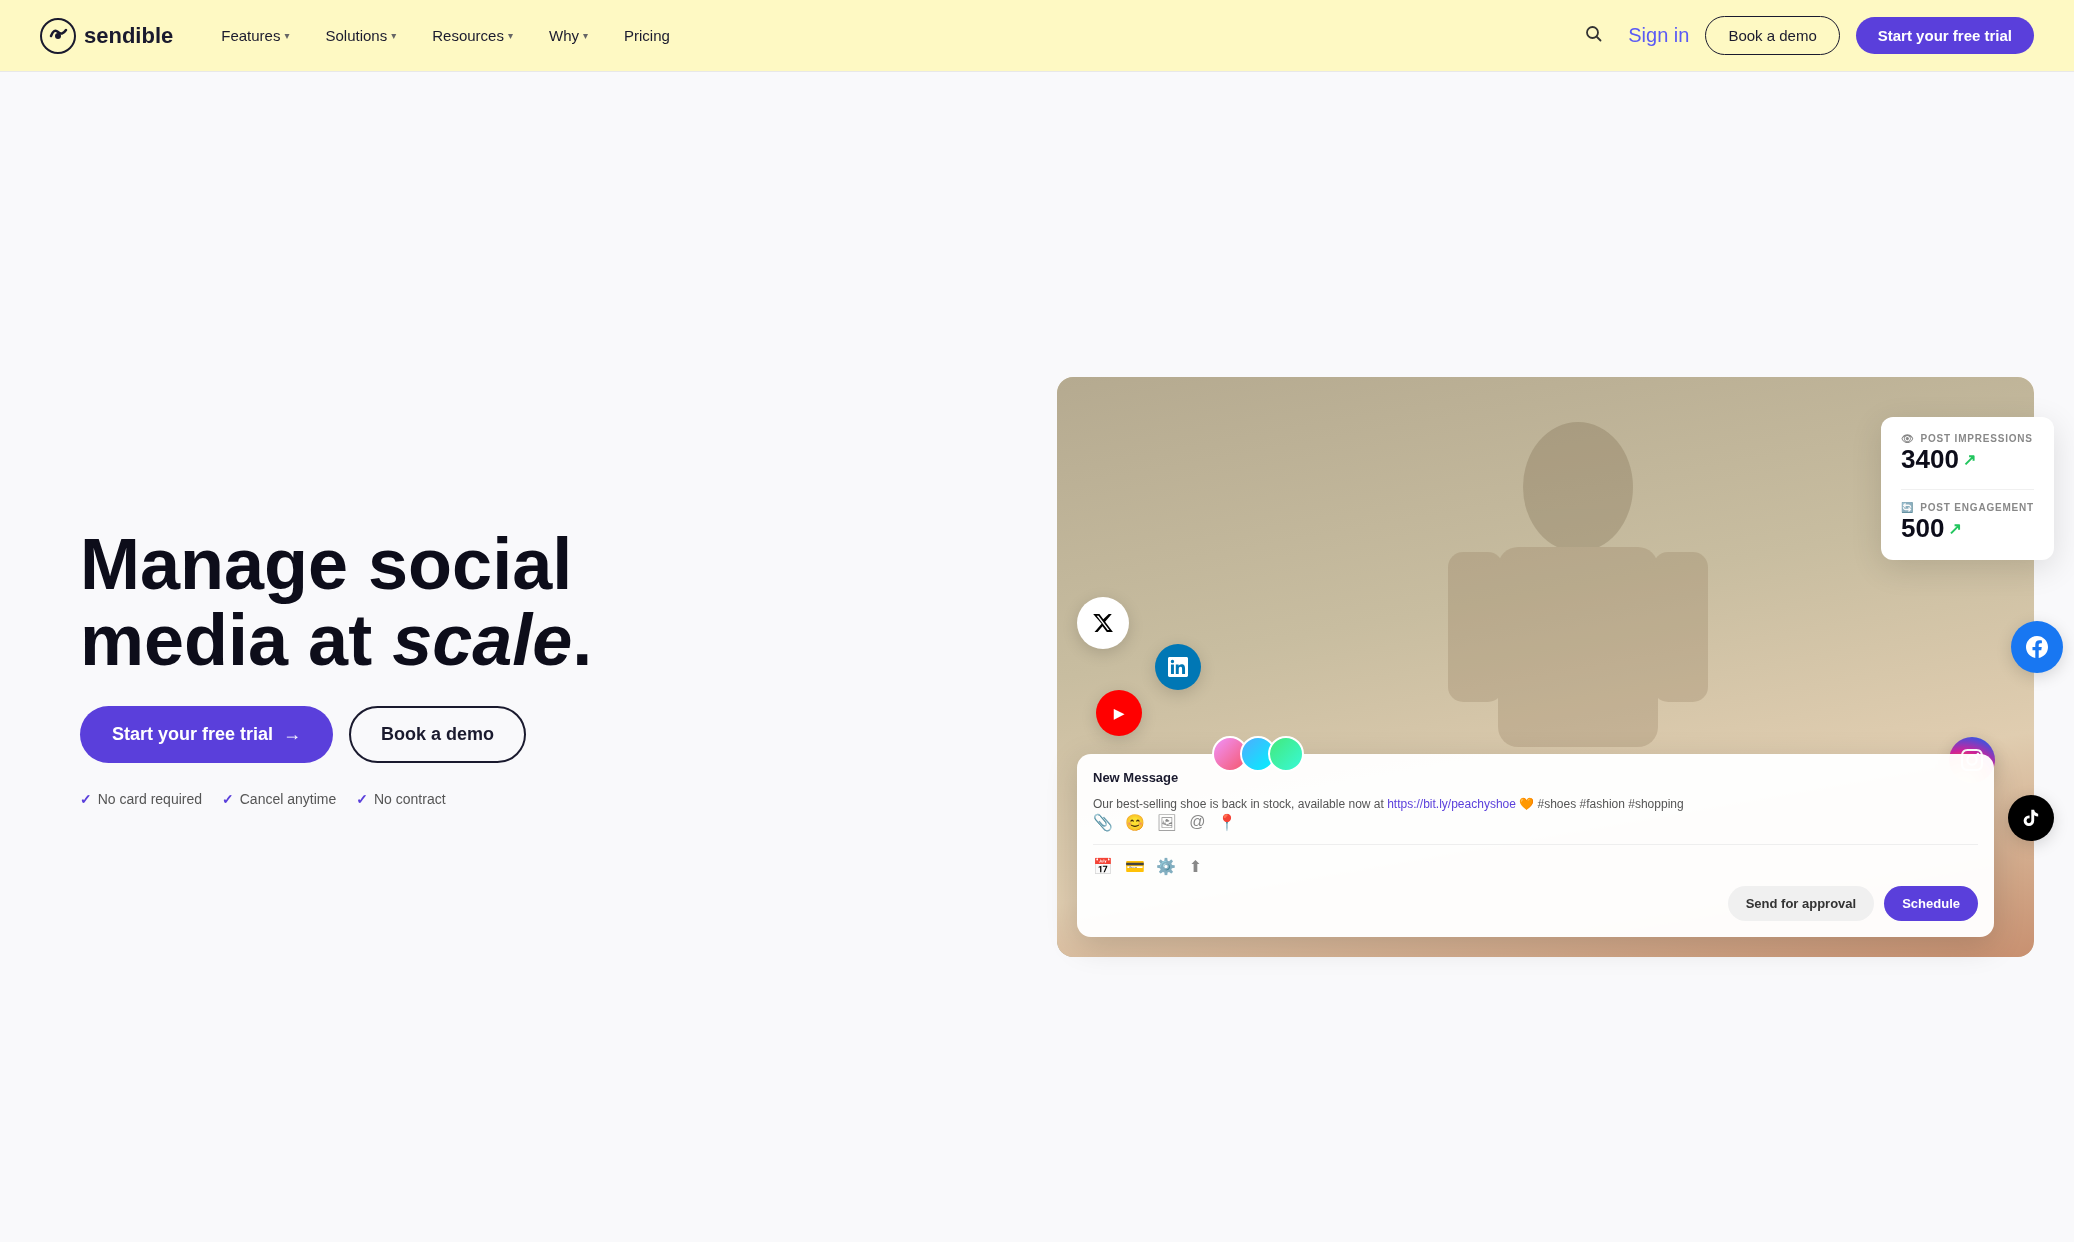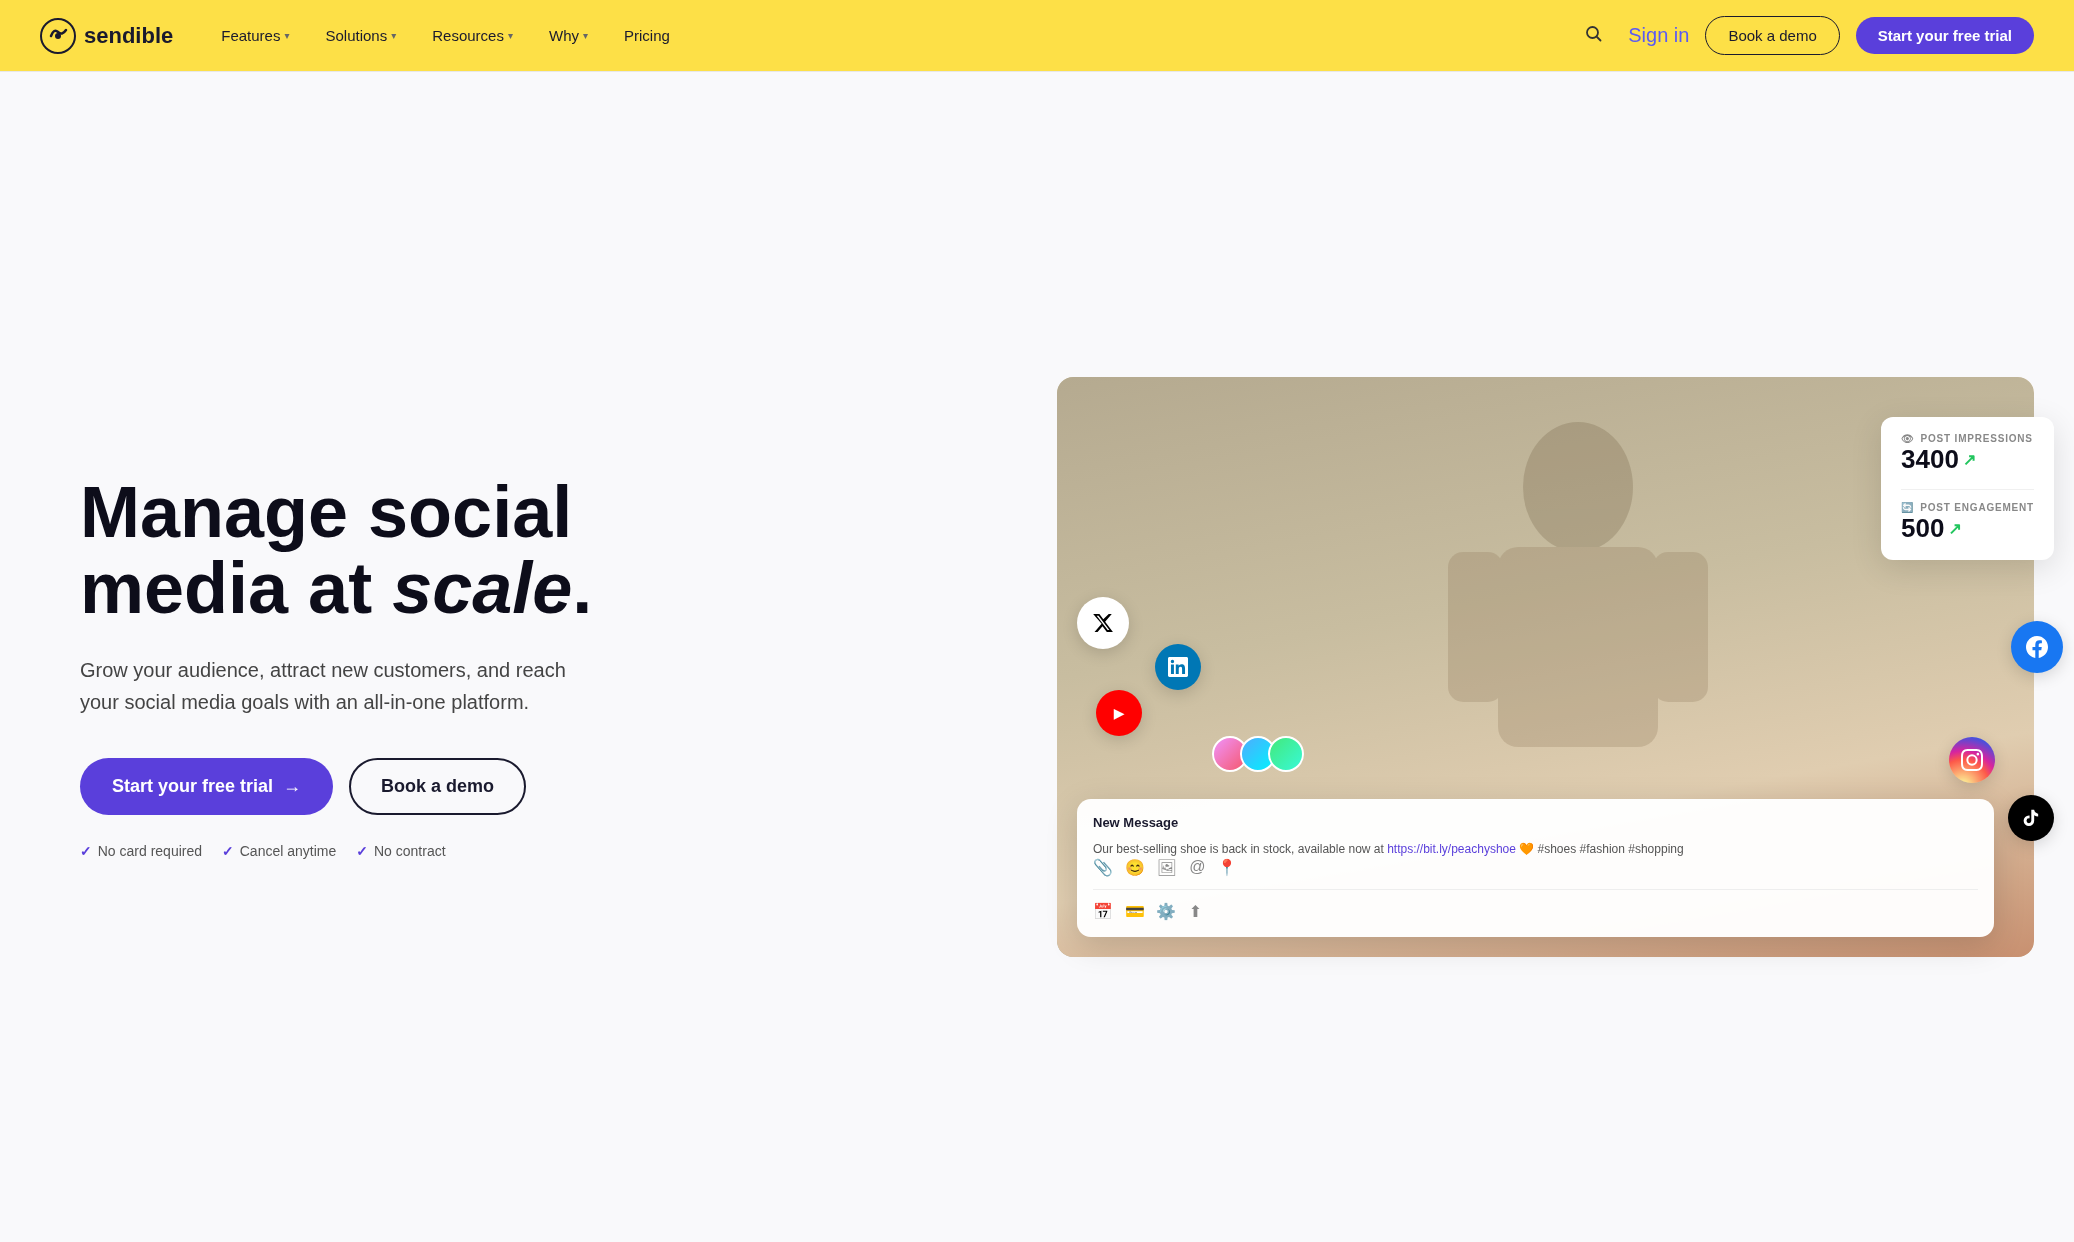--- a/index.html
+++ b/index.html
@@ -2,21 +2,21 @@
 <html><head>
   <meta charset="utf-8">
   <style>
     * { margin: 0; padding: 0; box-sizing: border-box; }
     body { font-family: -apple-system, BlinkMacSystemFont, 'Segoe UI', Helvetica, Arial, sans-serif; background: #fff; color: #1a1a2e; overflow-x: hidden; }
 
     
     nav {
       display: flex; align-items: center; justify-content: space-between;
       padding: 0 40px; height: 72px; border-bottom: 1px solid #e8e8e8;
-      position: sticky; top: 0; background: #fde047; z-index: 100;
+      position: sticky; top: 0; background: #fef9c3; z-index: 100;
     }
     .nav-left { display: flex; align-items: center; gap: 36px; }
     .logo { display: flex; align-items: center; gap: 8px; font-size: 22px; font-weight: 700; color: #1a1a2e; text-decoration: none; }
     .logo-icon { width: 36px; height: 36px; }
     .nav-links { display: flex; align-items: center; gap: 12px; }
     .nav-link {
       display: flex; align-items: center; gap: 4px;
       padding: 8px 12px; font-size: 15px; color: #1a1a2e;
       cursor: pointer; border-radius: 6px; border: none; background: none; font-family: inherit;
     }
@@ -190,21 +190,20 @@
   </div>
 </nav>
 
 <section class="hero">
 
   <div class="hero-left">
     <h1 class="hero-title">
       <span>Manage social</span><br>
       <span>media at </span><em class="hero-title-italic">scale</em><span>.</span>
     </h1>
-    <p class="hero-subtitle">Grow your audience, attract new customers, and reach your social media goals with an all-in-one platform.</p>
     <div class="hero-buttons">
       <button class="start-trial-hero">
         <span>Start your free trial</span>
         <span class="arrow-icon">→</span>
       </button>
       <button class="book-demo-hero">Book a demo</button>
     </div>
     <div class="trust-badges">
       <div class="trust-item">
         <span class="check">✓</span>
@@ -304,15 +303,19 @@
         <span class="msg-icon-btn">@</span>
         <span class="msg-icon-btn">📍</span>
       </div>
       <div class="msg-divider"></div>
       <div class="msg-toolbar">
         <span class="msg-tool-icon">📅</span>
         <span class="msg-tool-icon">💳</span>
         <span class="msg-tool-icon">⚙️</span>
         <span class="msg-tool-icon">⬆</span>
       </div>
+      <div class="msg-footer">
+        <button class="send-approval">Send for approval</button>
+        <button class="schedule-btn">Schedule</button>
+      </div>
     </div>
   </div>
 </section>
 
 </body></html>

